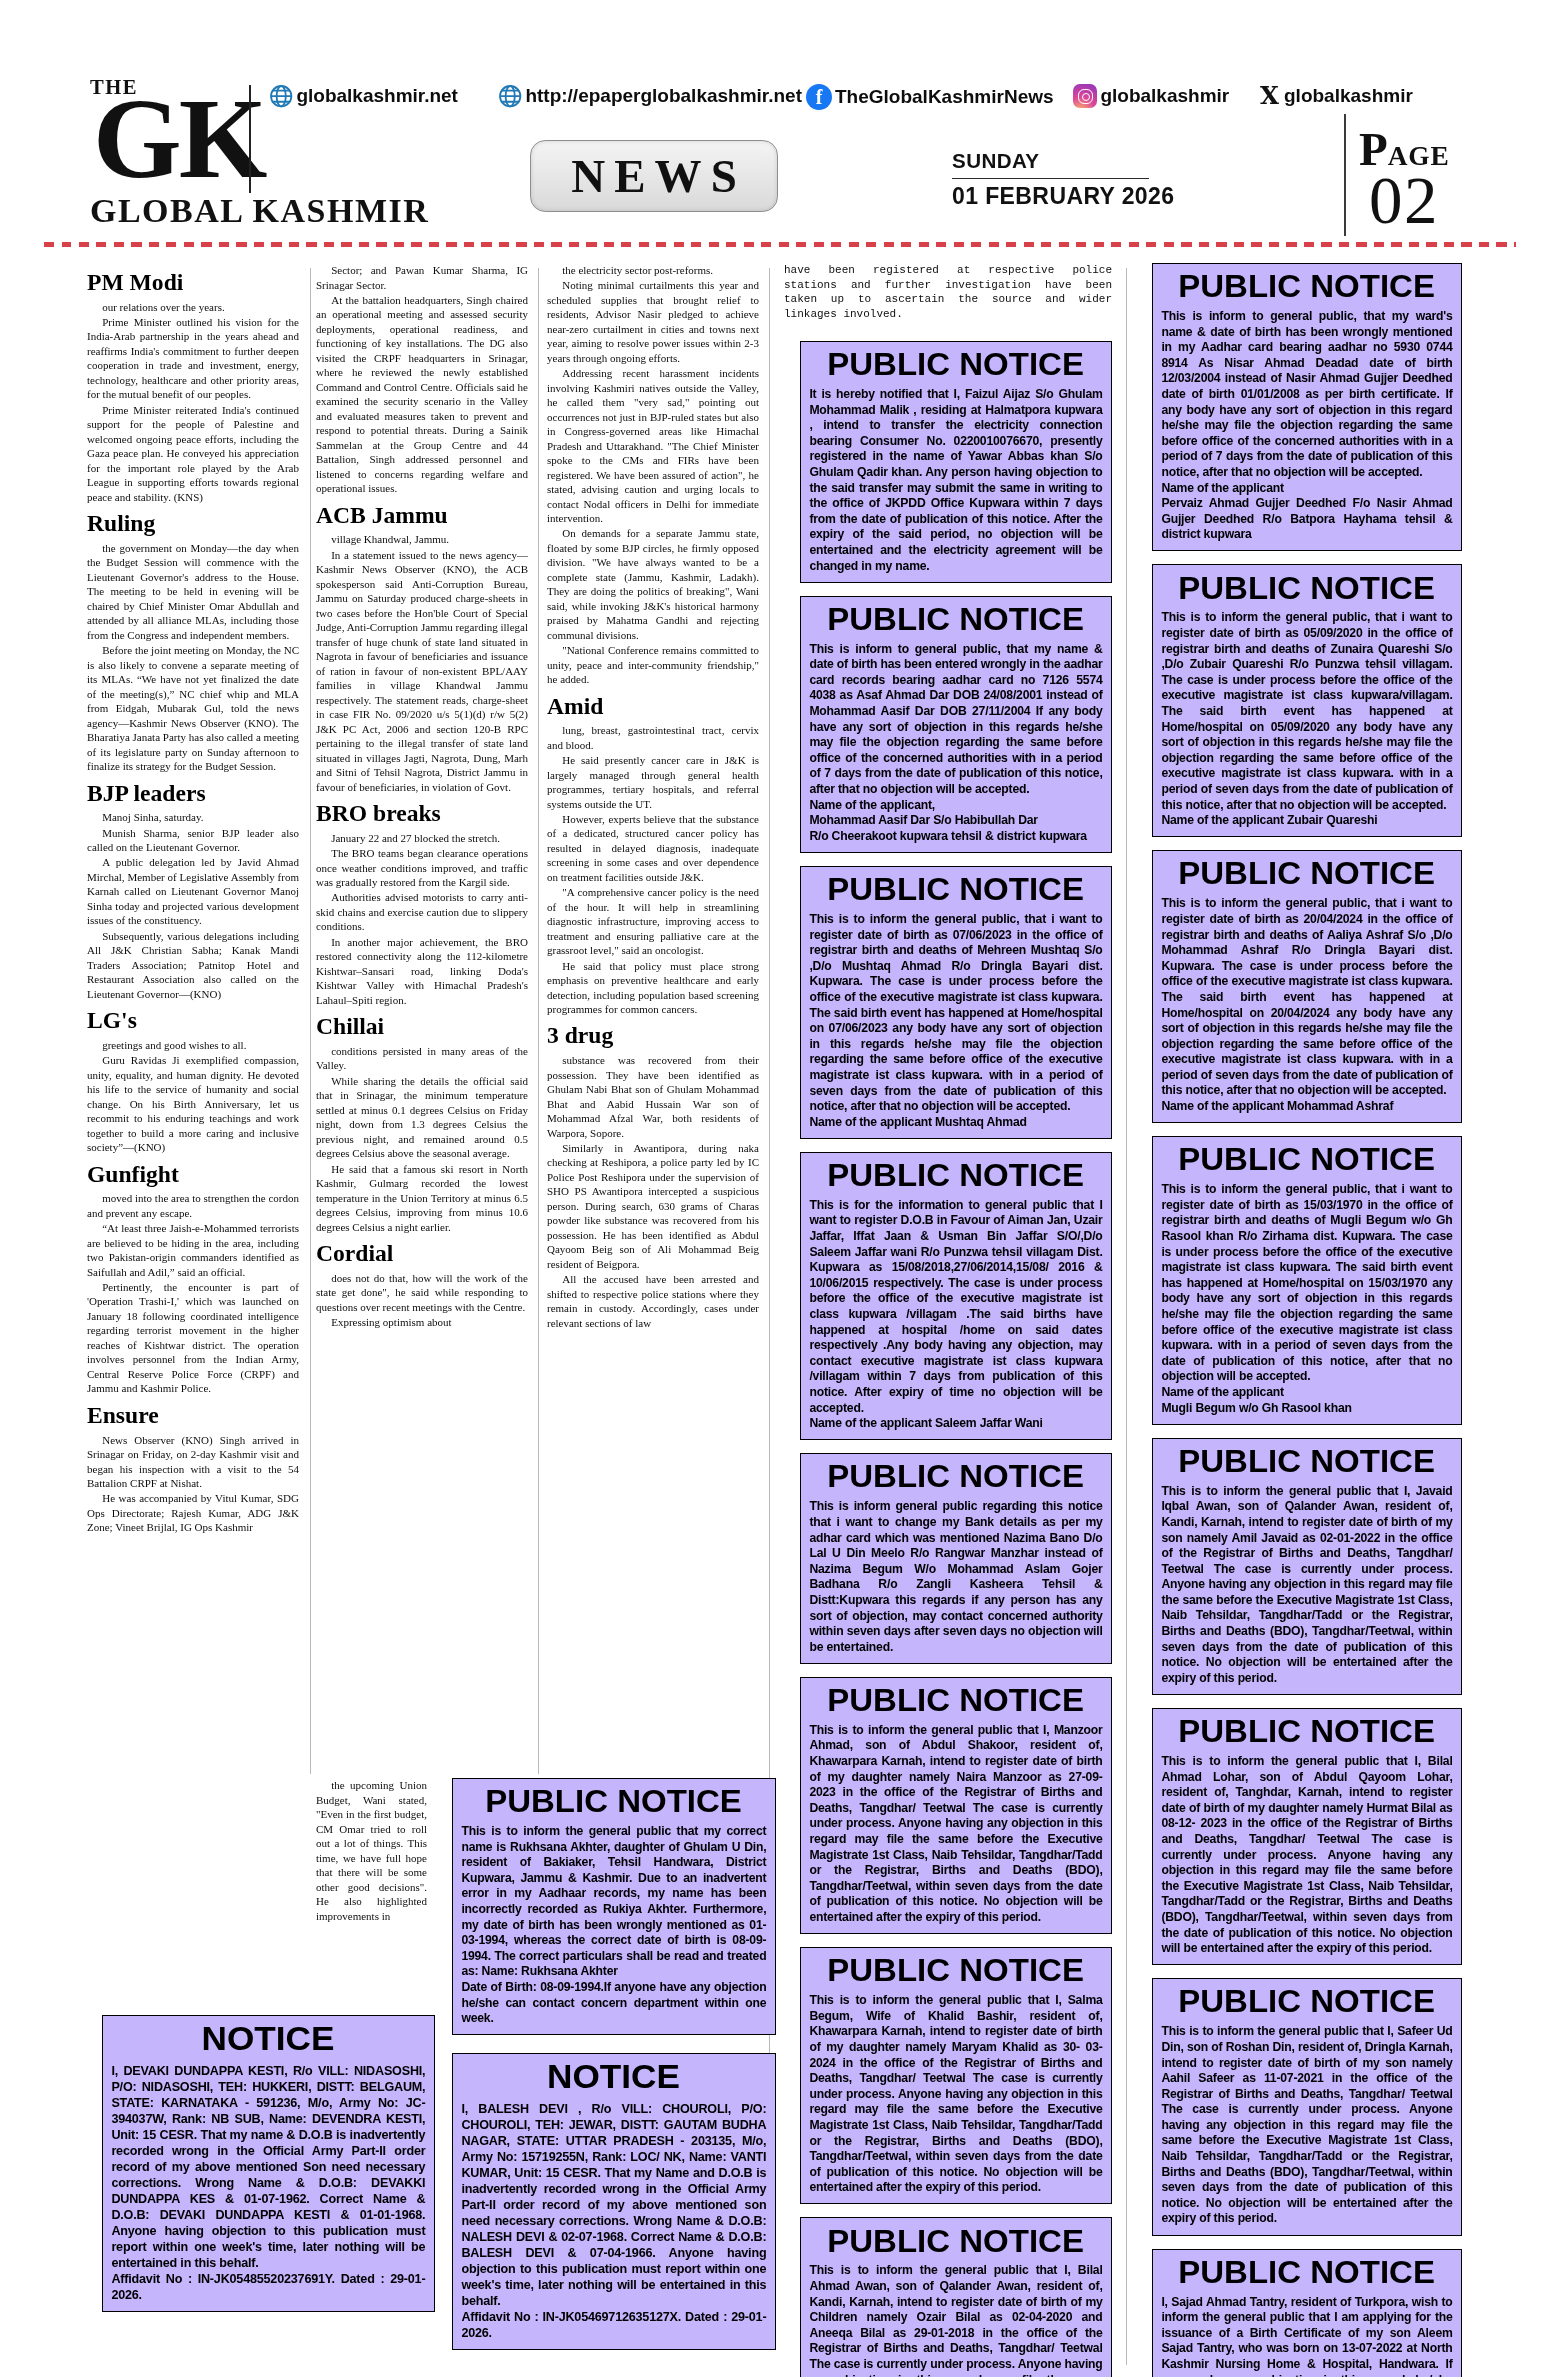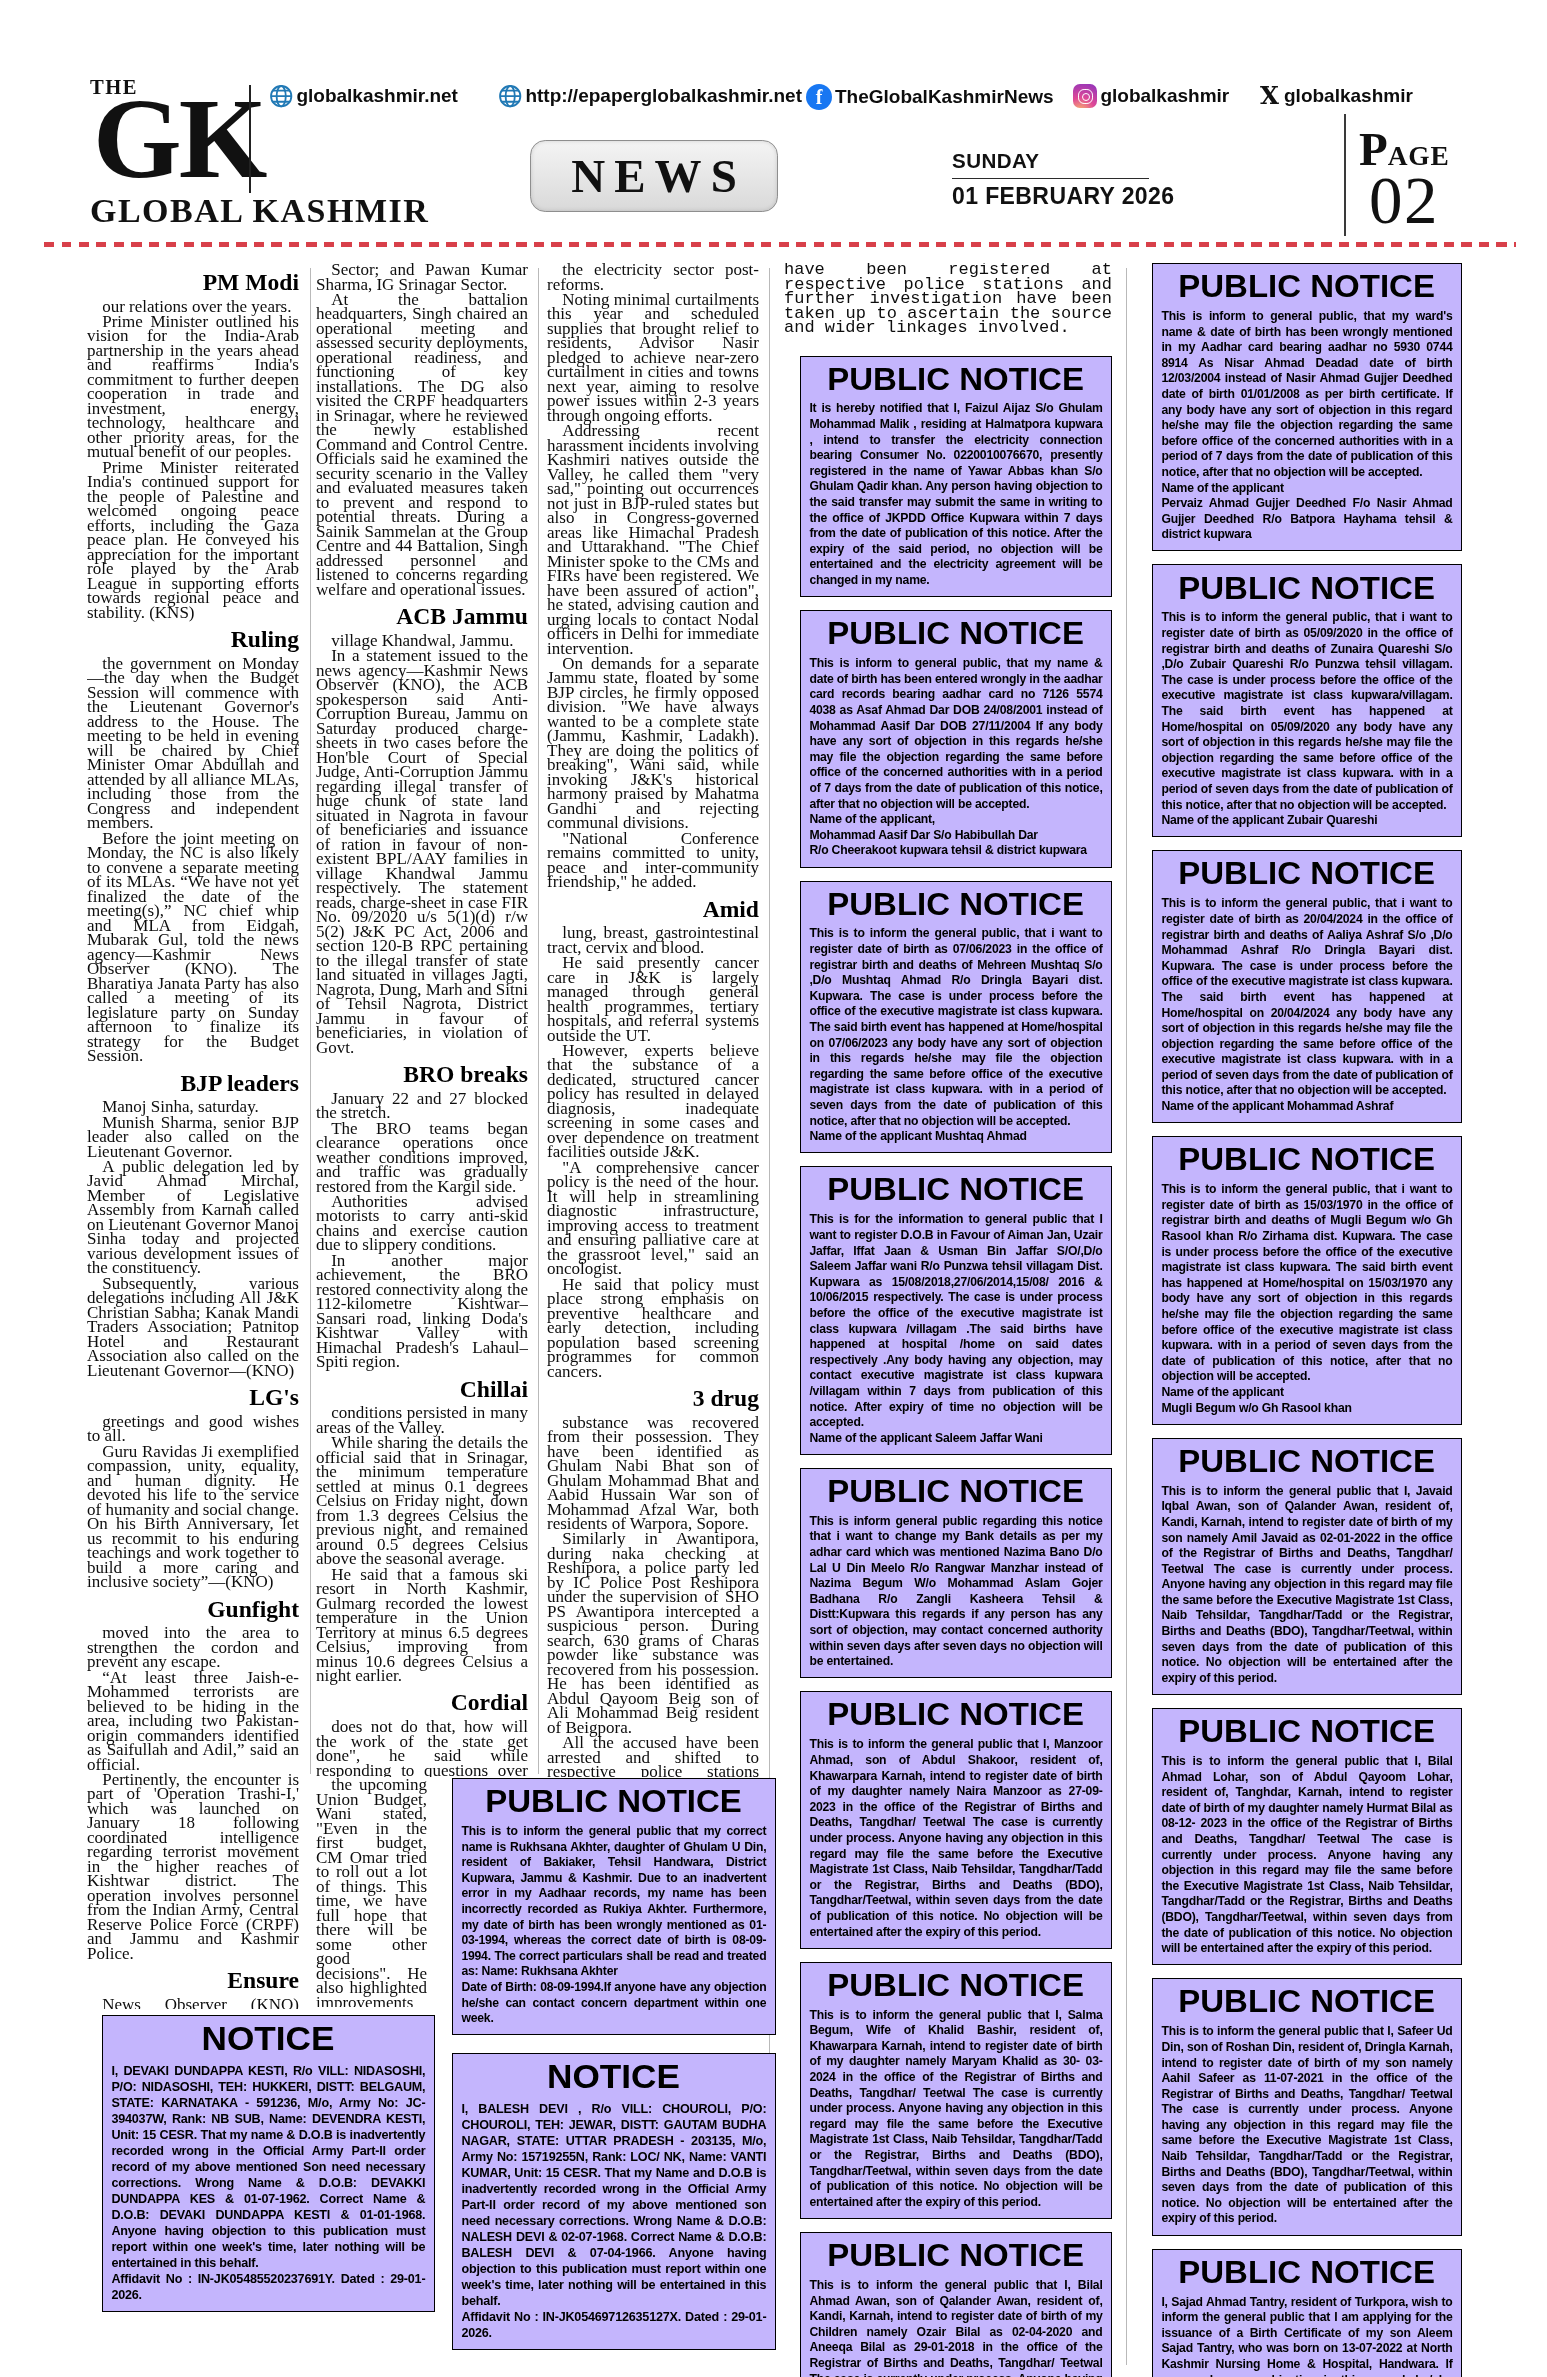--- a/index.html
+++ b/index.html
@@ -30,22 +30,22 @@
   .date{font-weight:900;font-size:23px;letter-spacing:0.4px;white-space:nowrap;}
   .page-rule{position:absolute;left:1344px;top:114px;width:1.5px;height:122px;background:#3a3a3a;}
   .pagelabel{position:absolute;left:1359px;top:122px;}
   .pagelabel .p1{font-size:47px;font-weight:bold;}
   .pagelabel .p2{font-size:27.4px;font-weight:bold;letter-spacing:0.8px;}
   .pagenum{position:absolute;left:1369px;top:162px;font-size:67px;letter-spacing:1.5px;}
   .dashline{position:absolute;left:44px;top:242px;width:1472px;height:5.3px;
       background:repeating-linear-gradient(90deg,#d8404a 0 10px,transparent 10px 17.5px);}
   
   .col{position:absolute;top:263px;overflow:hidden;}
-  .para{font-size:17px;line-height:14.5px;text-align:justify;text-indent:15.2px;margin:0 0 0.8px 0;color:#0d0d0d;}
-  .headline{font-size:23.6px;line-height:1.1;font-weight:bold;text-align:right;margin:6.9px 0 3.8px;color:#000;}
+  .para{font-size:11px;line-height:14.5px;text-align:justify;text-indent:15.2px;margin:0 0 0.8px 0;color:#0d0d0d;}
+  .headline{font-size:23.6px;line-height:1.1;font-weight:bold;text-align:left;margin:6.9px 0 3.8px;color:#000;}
   .vrule{position:absolute;width:0.8px;background:#b9b9b9;}
   
   .nstack{position:absolute;display:block;}
   .intro .para{text-indent:15.2px;font-family:Liberation Mono, monospace;}
   .notice-box{border:1.9px solid #000;padding:3.8px 8.4px 7.6px;margin-bottom:13px;background:#c4b5fd;margin-left:16px;}
   .notice-title{font-family:"Liberation Sans",sans-serif;font-weight:bold;font-size:30px;line-height:1.12;text-align:center;
       transform:scale(1.1,1.04);transform-origin:center;margin:2.3px 0 5.3px;color:#000;}
   .notice-para{font-family:"Liberation Sans",sans-serif;font-weight:bold;font-size:12.2px;line-height:15.6px;
       letter-spacing:-0.2px;text-align:justify;margin:0;color:#000;}
   .abs-box{position:absolute;}

